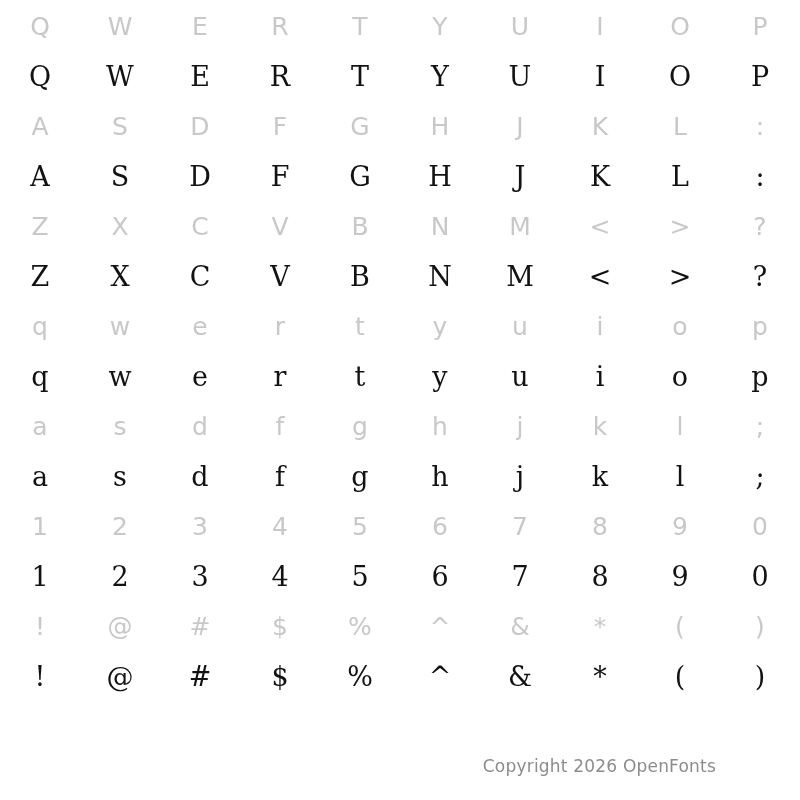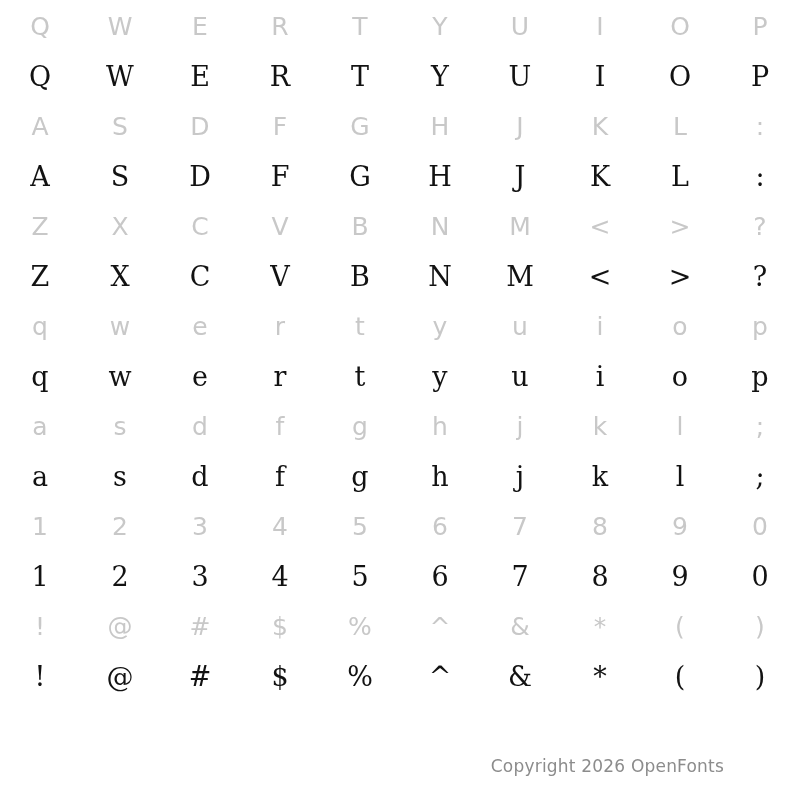--- a/index.html
+++ b/index.html
@@ -51,21 +51,21 @@
     height: 50px;
   }
   .row-render .cell {
     font-family: "DejaVu Serif", serif;
     font-size: 27px;
     color: #121212;
     line-height: 50px;
   }
   .footer {
     position: absolute;
-    right: 76px;
+    right: 84px;
     bottom: 24px;
     font-family: "DejaVu Sans", sans-serif;
     font-size: 17px;
     color: #8c8c8c;
     letter-spacing: 0.2px;
     white-space: pre;
     margin-top: 27px;
   }
 </style>
 </head>

